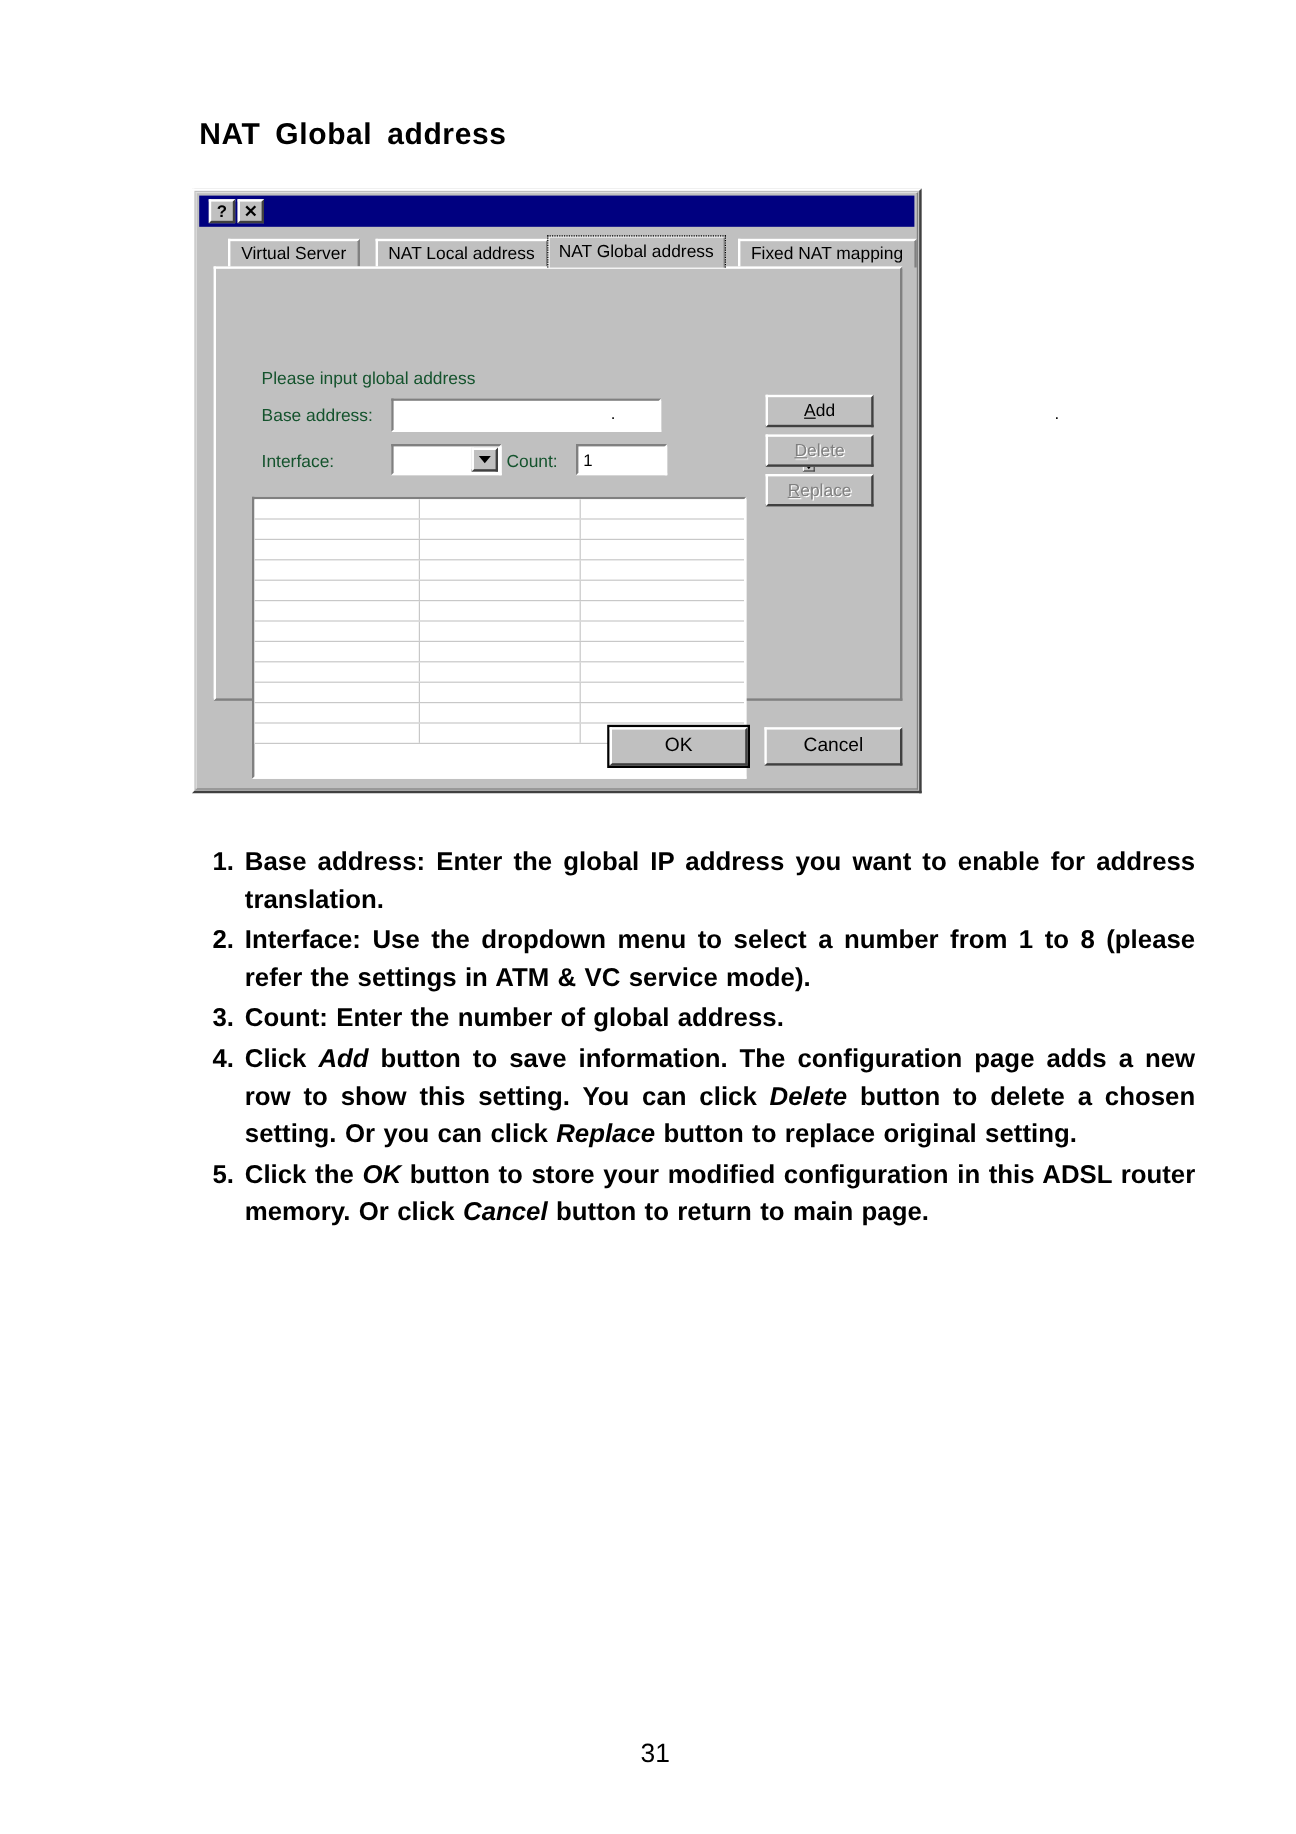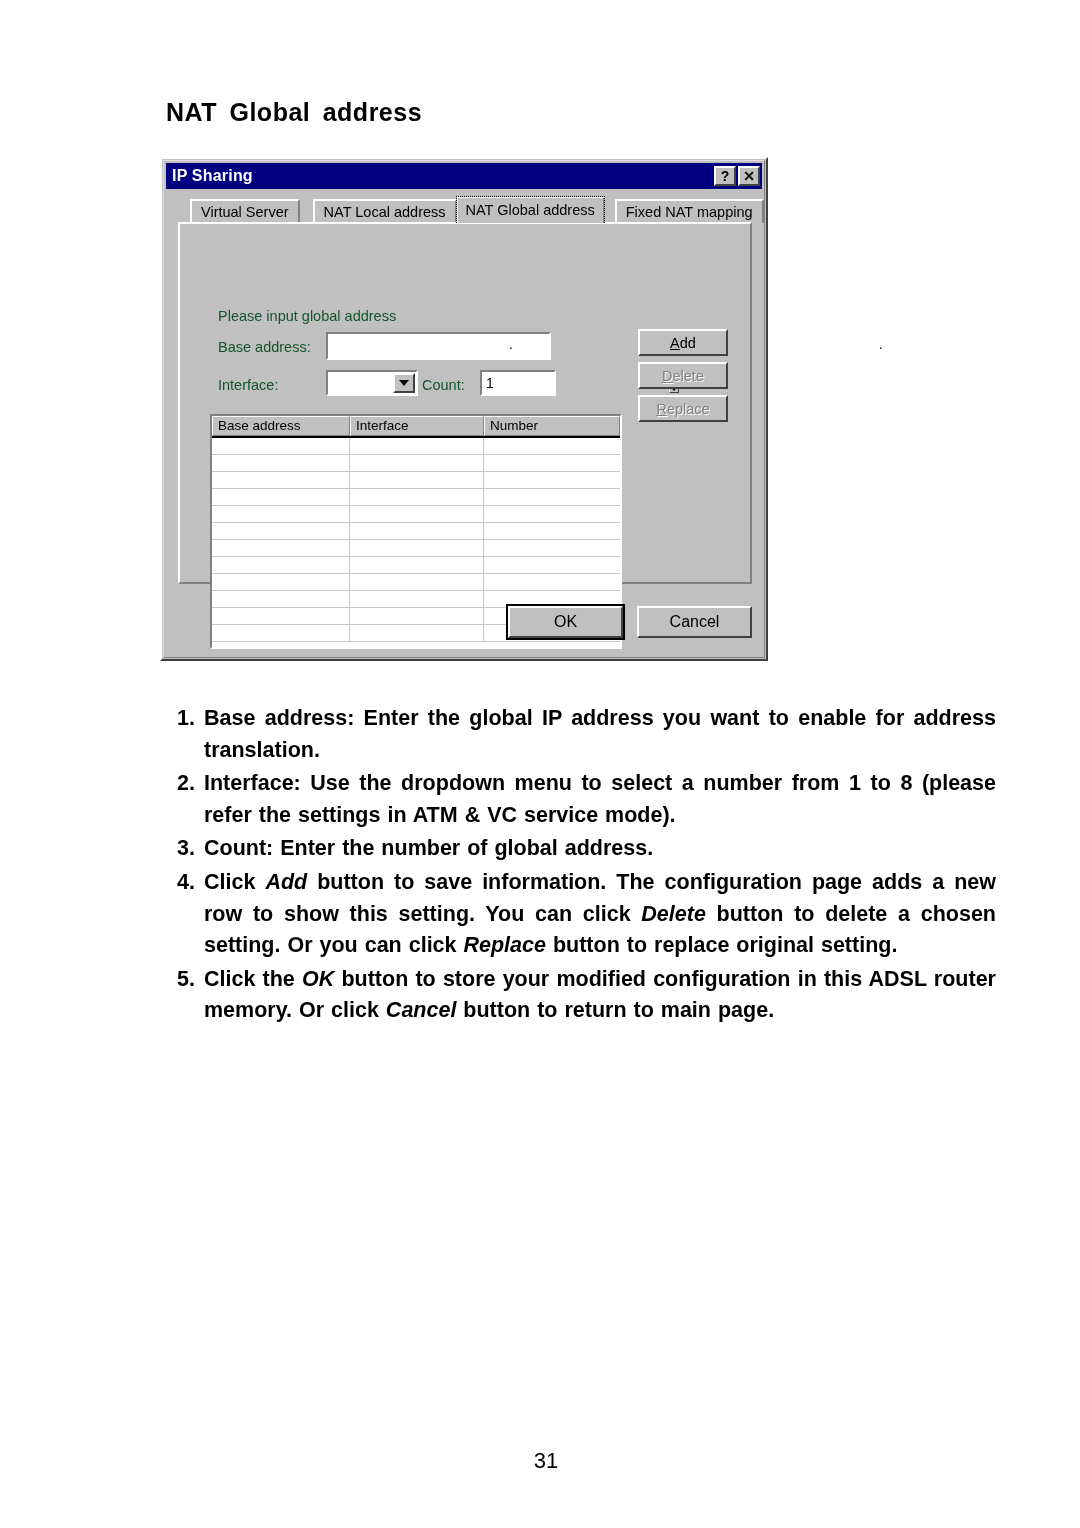--- a/index.html
+++ b/index.html
@@ -461,21 +461,20 @@
 </style>
 </head>
 <body>
 
 <div class="page-heading">NAT  Global  address</div>
 
 <div class="dialog">
   <div class="dialog-inner"></div>
 
   <div class="titlebar">
-    <div class="titlebar-text">IP Sharing</div>
     <div class="tb-btn">?</div>
     <div class="tb-btn">✕</div>
   </div>
 
   <div class="tabstrip">
     <div class="tab">Virtual Server</div>
     <div class="tab">NAT Local address</div>
     <div class="tab active">NAT Global address</div>
     <div class="tab">Fixed NAT mapping</div>
   </div>
@@ -523,25 +522,20 @@
         <span><u>A</u>dd</span>
       </div>
     <div class="side-btn btn-delete disabled">
         <span><u>D</u>elete</span>
       </div>
     <div class="side-btn btn-replace disabled">
         <span><u>R</u>eplace</span>
       </div>
 
     <div class="listview">
-      <div class="lv-header">
-        <div class="lv-th c1">Base address</div>
-        <div class="lv-th c2">Interface</div>
-        <div class="lv-th c3">Number</div>
-      </div>
       <div class="lv-body" id="table-body">
           <div class="lv-row">
             <div class="lv-td c1"></div>
             <div class="lv-td c2"></div>
             <div class="lv-td c3"></div>
           </div>
           <div class="lv-row">
             <div class="lv-td c1"></div>
             <div class="lv-td c2"></div>
             <div class="lv-td c3"></div>

